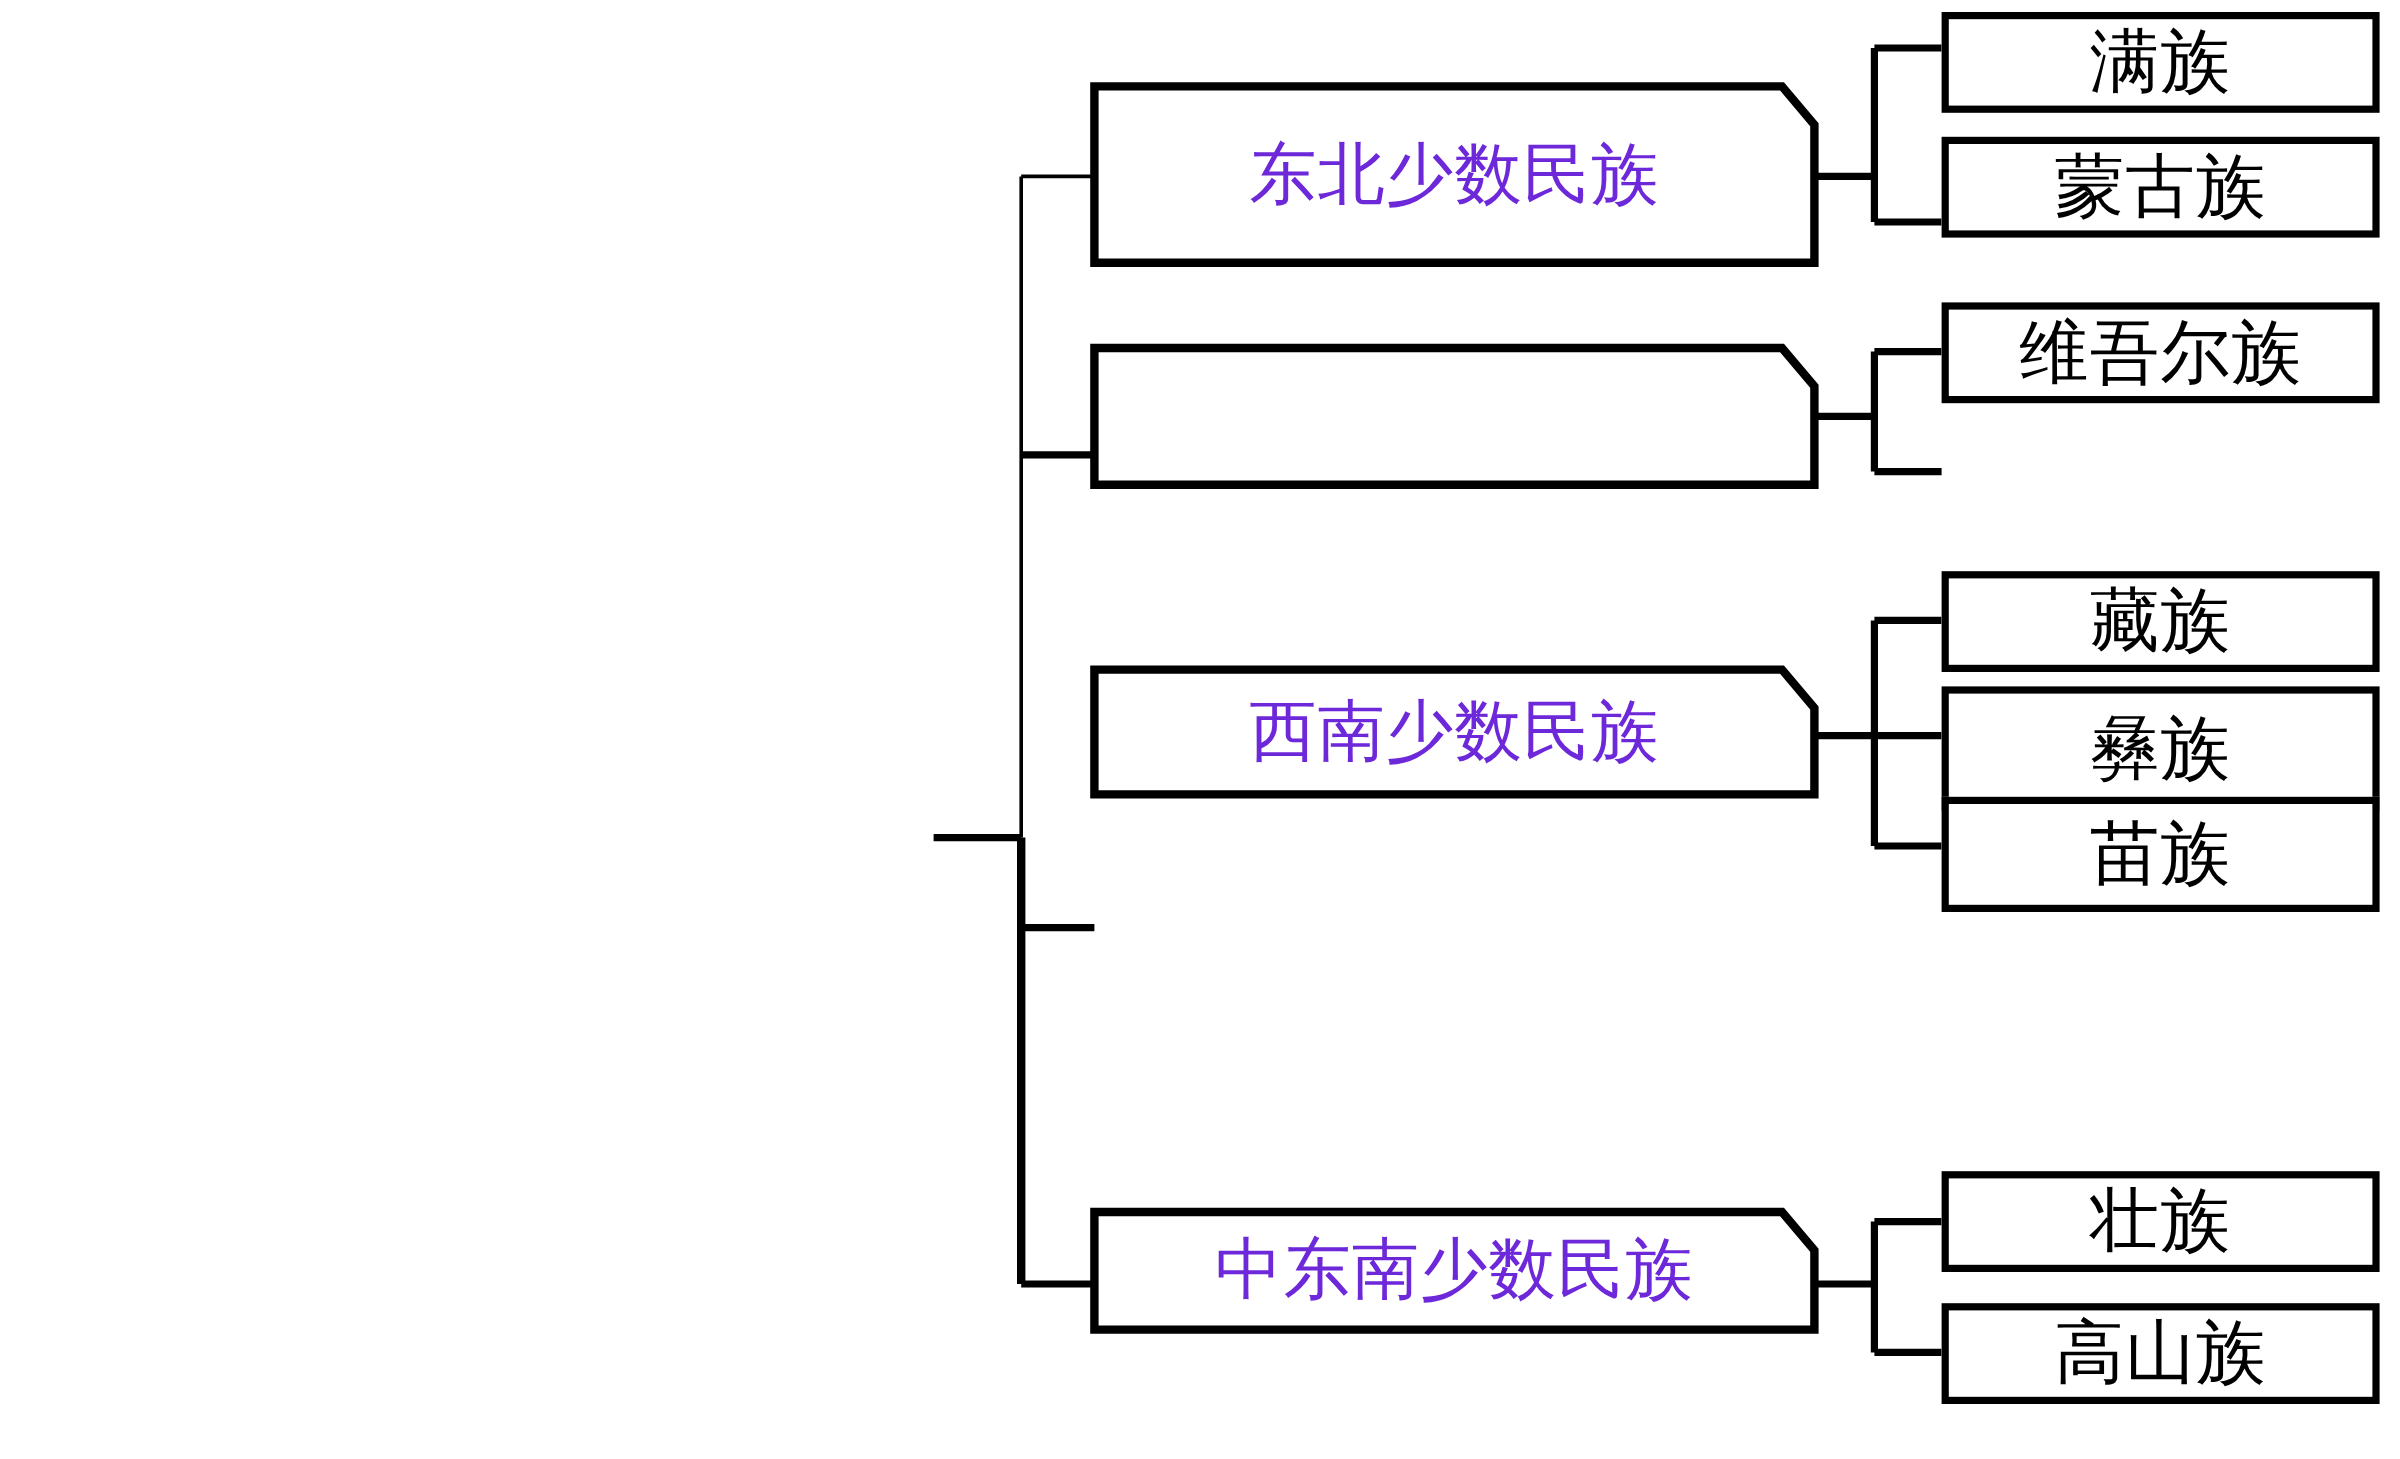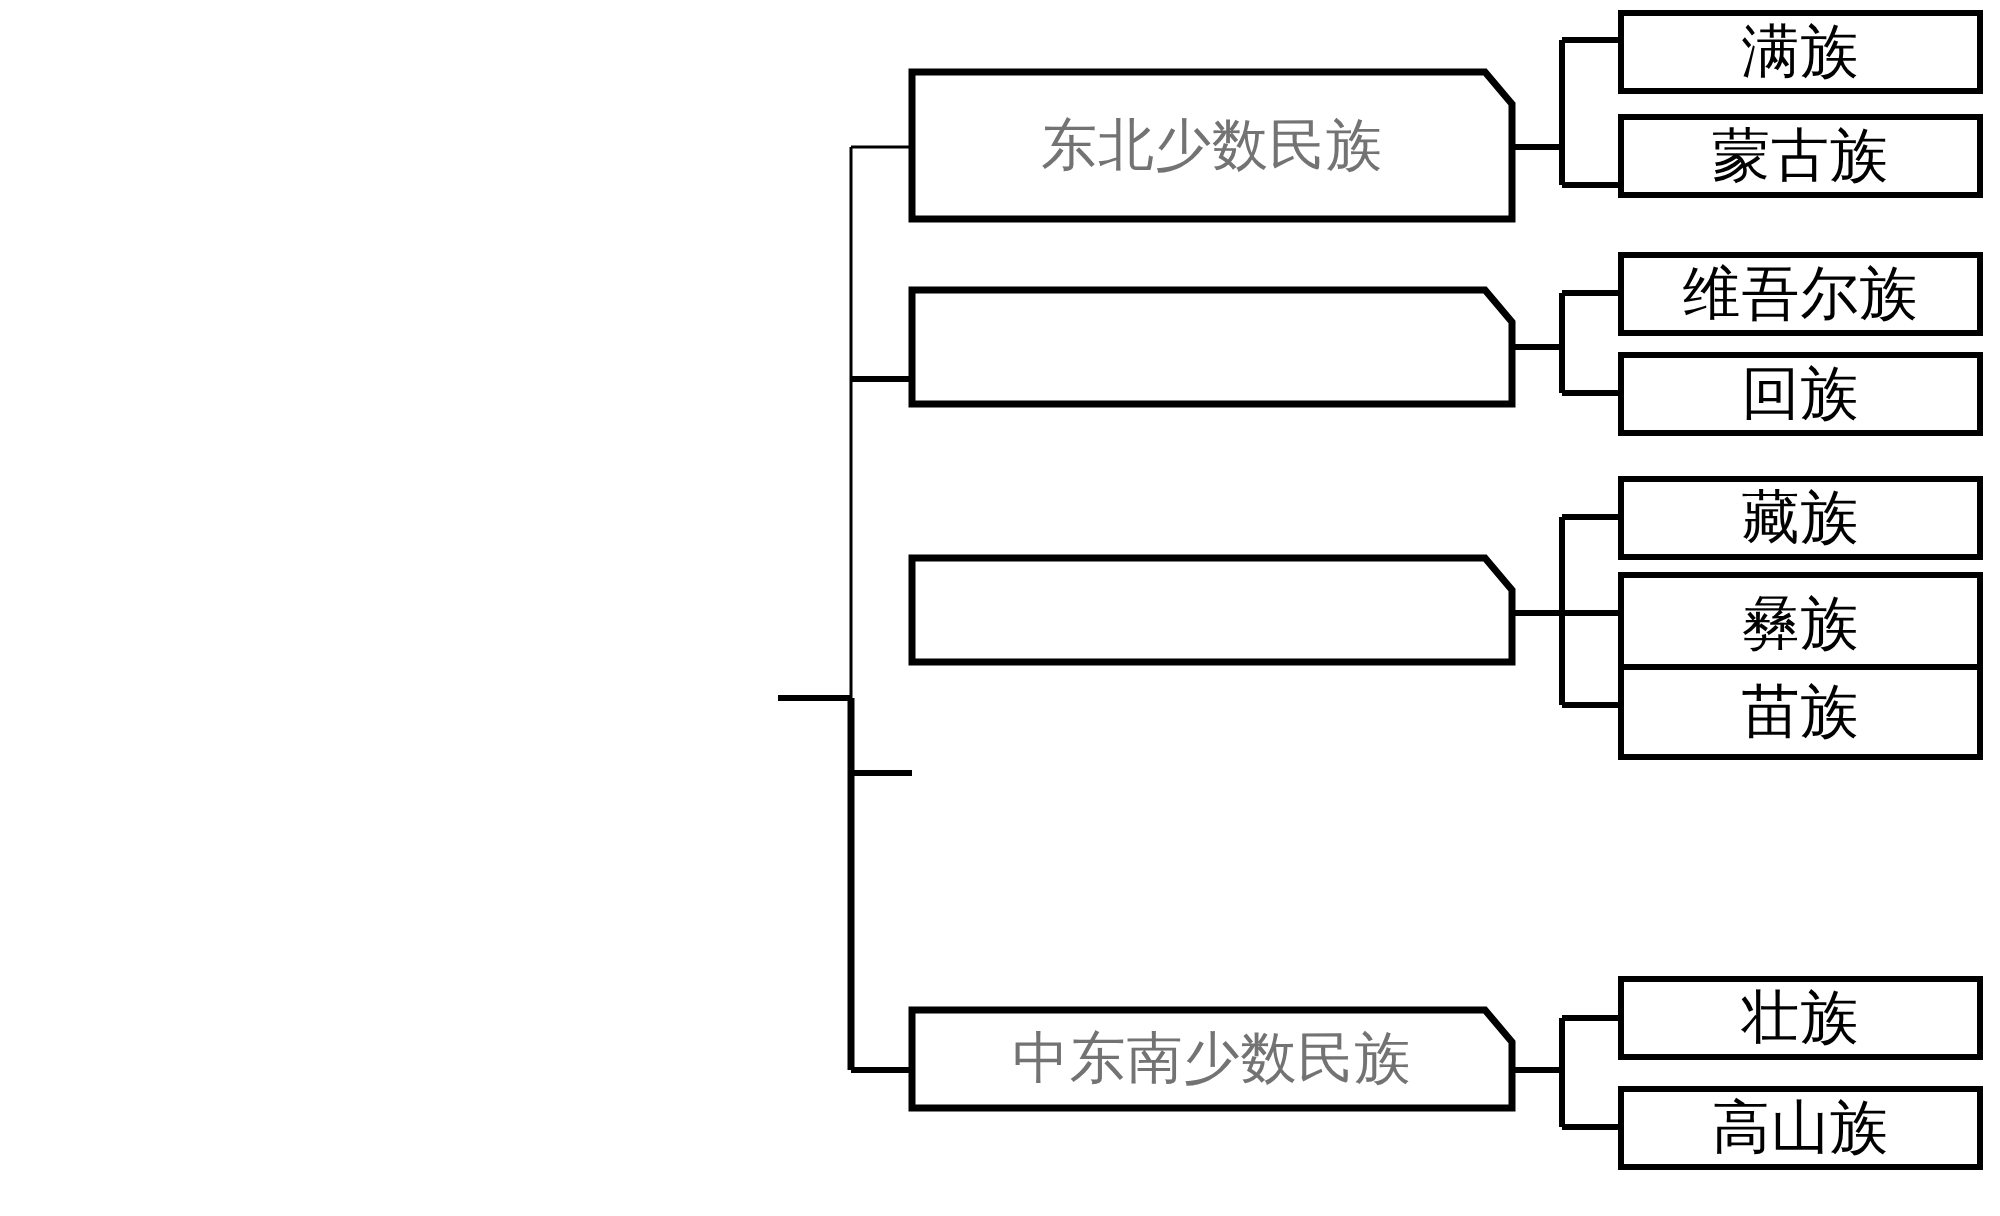--- a/index.html
+++ b/index.html
@@ -58,21 +58,21 @@
   .leaf-label {
     font-size: 58px;
     letter-spacing: 1px;
   }
   
   .branch-text {
     position: absolute;
     display: flex;
     align-items: center;
     justify-content: center;
-    color: #737373;
+    color: #6d28d9;
     background: transparent;
     white-space: nowrap;
     font-family: Liberation Serif, serif;
   }
 </style>
 </head>
 <body>
 
 <div id="stage">
 
@@ -118,37 +118,37 @@
     <path d="M 1562 1018 L 1618 1018" stroke="#000" stroke-width="6" fill="none"></path>
     <path d="M 1562 1127 L 1618 1127" stroke="#000" stroke-width="6" fill="none"></path>
   </svg>
 
 
   <div class="branch-text" style="left:912px; top:72px; width:600px; height:147px;">
     <span class="node-label branch-label">东北少数民族</span>
   </div>
 
 
+  <div class="branch-text" style="left:912px; top:558px; width:600px; height:104px;">
+    <span class="node-label branch-label">西南少数民族</span>
+  </div>
 
   <div class="branch-text" style="left:912px; top:1010px; width:600px; height:98px;">
     <span class="node-label branch-label">中东南少数民族</span>
   </div>
 
   <div class="node node-leaf" style="left:1618px; top:10px; width:365px; height:84px;">
     <span class="node-label leaf-label">满族</span>
   </div>
   <div class="node node-leaf" style="left:1618px; top:114px; width:365px; height:84px;">
     <span class="node-label leaf-label">蒙古族</span>
   </div>
 
   <div class="node node-leaf" style="left:1618px; top:252px; width:365px; height:84px;">
     <span class="node-label leaf-label">维吾尔族</span>
-  </div>
-  <div class="node node-leaf" style="left:1618px; top:352px; width:365px; height:84px;">
-    <span class="node-label leaf-label">回族</span>
   </div>
 
   <div class="node node-leaf" style="left:1618px; top:476px; width:365px; height:84px;">
     <span class="node-label leaf-label">藏族</span>
   </div>
   <div class="node node-leaf" style="left:1618px; top:572px; width:365px; height:104px;">
     <span class="node-label leaf-label">彝族</span>
   </div>
   <div class="node node-leaf" style="left:1618px; top:664px; width:365px; height:96px;">
     <span class="node-label leaf-label">苗族</span>

